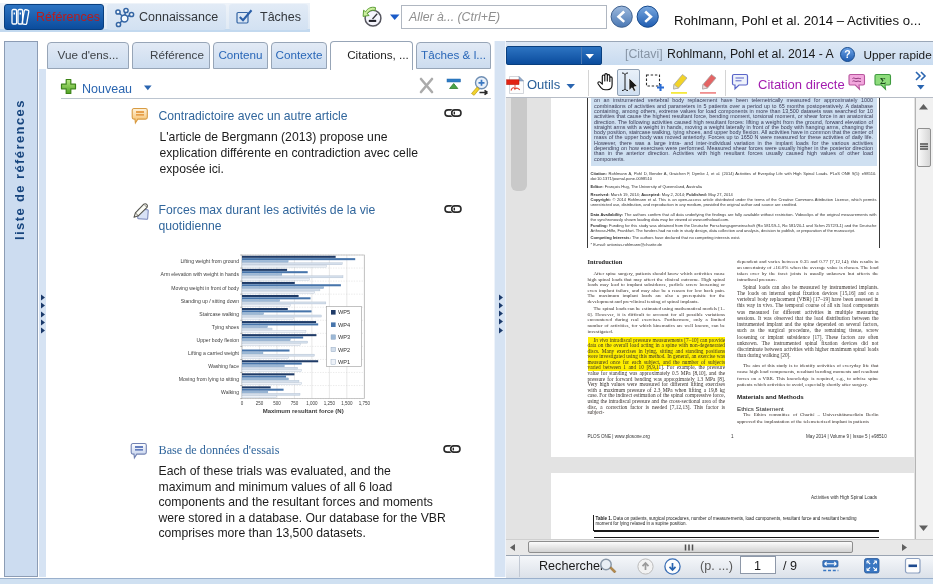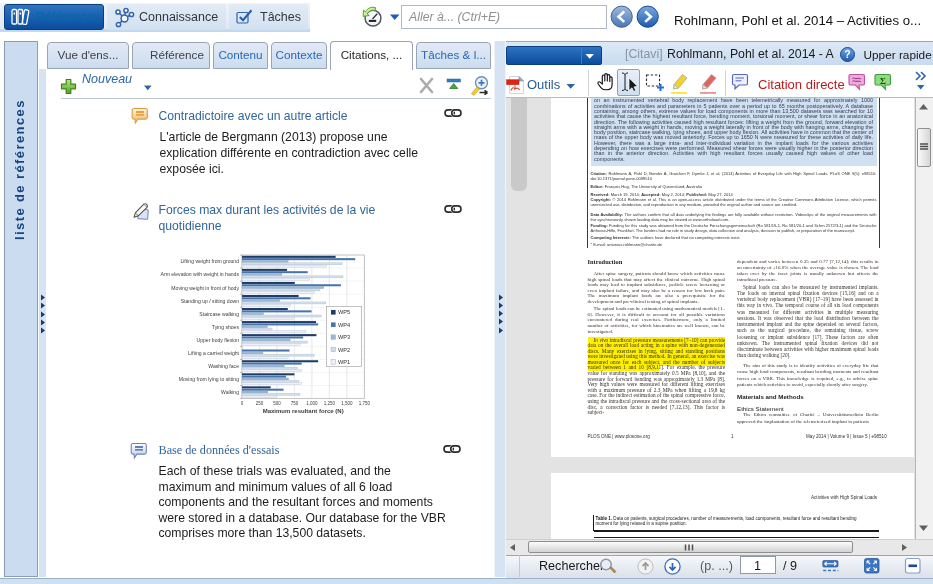--- a/index.html
+++ b/index.html
@@ -15,21 +15,21 @@
 <div class="a" style="left:4px;top:4px;width:100px;height:26px;background:linear-gradient(180deg,#2d74c2,#0b4c9d);border:1px solid #093f7f;border-radius:3px;"></div>
 <svg class="svgi" style="left:11px;top:8px;" width="20" height="18" viewBox="0 0 20 18">
     <g stroke="#fff" stroke-width="1.3" fill="none">
 <rect x="1" y="1.5" width="4.6" height="14.5" rx="1.3"></rect>
 <rect x="7" y="1.5" width="4.6" height="14.5" rx="1.3"></rect>
 <rect x="12.2" y="1.8" width="4.6" height="14.5" rx="1.3" transform="rotate(10 14.5 9)"></rect>
 <line x1="3.3" y1="4.5" x2="3.3" y2="6.5"></line>
       <line x1="9.3" y1="4.5" x2="9.3" y2="6.5"></line>
 </g>
   </svg>
-<div class="a" style="left:36px;top:10px;font-size:12.5px;color:#0369a1;white-space:nowrap;line-height:1.2;">Références</div>
+<div class="a" style="left:36px;top:10px;font-size:12.5px;color:#b91c1c;white-space:nowrap;line-height:1.2;">Références</div>
 <div class="a" style="left:107px;top:4px;width:119px;height:26px;background:linear-gradient(180deg,#e2ebf6,#d2e1f2);border-radius:3px;"></div>
 <svg class="svgi" style="left:113px;top:6px;" width="22" height="22" viewBox="0 0 22 22">
     <g stroke="#3465a4" stroke-width="1.5" fill="#f4f8fc">
 <line x1="11.5" y1="12" x2="6" y2="7"></line>
       <line x1="11.5" y1="12" x2="12.5" y2="5"></line>
 <line x1="11.5" y1="12" x2="17.5" y2="9"></line>
       <line x1="11.5" y1="12" x2="6.5" y2="17.5"></line>
 <circle cx="11.5" cy="12.5" r="3.4"></circle>
 <circle cx="5" cy="6" r="2.1"></circle>
       <circle cx="13" cy="4.5" r="2.1"></circle>
@@ -80,21 +80,21 @@
 <div class="a" style="left:674px;top:13px;font-size:13.2px;color:#141414;white-space:nowrap;line-height:1.2;">Rohlmann, Pohl et al. 2014 – Activities o...</div>
 <div class="a" style="left:47px;top:41.5px;width:82px;height:27px;background:linear-gradient(180deg,#e2eaf5,#ccdcef);border:1px solid #97a5b7;border-radius:4px 4px 0 0;"></div>
 <div class="a" style="left:47px;top:48px;width:82px;text-align:center;font-size:11.7px;color:#3f4348;white-space:nowrap;overflow:hidden;">Vue d'ens...</div>
 <div class="a" style="left:132px;top:41.5px;width:78px;height:27px;background:linear-gradient(180deg,#e2eaf5,#ccdcef);border:1px solid #97a5b7;border-radius:4px 4px 0 0;"></div>
 <div class="a" style="left:132px;top:48px;width:90px;text-align:center;font-size:11.7px;color:#3f4348;white-space:nowrap;overflow:hidden;">Référence</div>
 <div class="a" style="left:213px;top:41.5px;width:55px;height:27px;background:linear-gradient(180deg,#e2eaf5,#ccdcef);border:1px solid #97a5b7;border-radius:4px 4px 0 0;"></div>
 <div class="a" style="left:213px;top:48px;width:55px;text-align:center;font-size:11.7px;color:#2a67b8;white-space:nowrap;overflow:hidden;">Contenu</div>
 <div class="a" style="left:271px;top:41.5px;width:56px;height:27px;background:linear-gradient(180deg,#e2eaf5,#ccdcef);border:1px solid #97a5b7;border-radius:4px 4px 0 0;"></div>
 <div class="a" style="left:271px;top:48px;width:56px;text-align:center;font-size:11.7px;color:#2a67b8;white-space:nowrap;overflow:hidden;">Contexte</div>
 <div class="a" style="left:330px;top:40.5px;width:83px;height:29px;background:#fff;border:1px solid #97a5b7;border-bottom:none;height:29px;border-radius:4px 4px 0 0;"></div>
-<div class="a" style="left:330px;top:48px;width:83px;text-align:center;font-size:11.7px;color:#1f1f1f;white-space:nowrap;overflow:hidden;">Citations, ...</div>
+<div class="a" style="left:330px;top:48px;width:96px;text-align:center;font-size:11.7px;color:#1f1f1f;white-space:nowrap;overflow:hidden;">Citations, ...</div>
 <div class="a" style="left:416px;top:41.5px;width:75px;height:27px;background:linear-gradient(180deg,#e2eaf5,#ccdcef);border:1px solid #97a5b7;border-radius:4px 4px 0 0;"></div>
 <div class="a" style="left:416px;top:48px;width:75px;text-align:center;font-size:11.7px;color:#2a67b8;white-space:nowrap;overflow:hidden;">Tâches &amp; l...</div>
 <div class="a" style="left:4px;top:41px;width:34px;height:536px;background:#ccdcf0;border:1px solid #8c9cb4;"></div>
 <div class="a" style="left:12px;top:92px;width:18px;height:148px;writing-mode:vertical-rl;transform:rotate(180deg);font-size:13px;font-weight:bold;color:#17457e;letter-spacing:1.4px;overflow:hidden;">liste de références</div>
 <div class="a" style="left:38.7px;top:69px;width:7.3px;height:508px;background:#d6e3f3;"></div>
 <svg class="svgi" style="left:40px;top:294.0px;" width="6" height="7" viewBox="0 0 6 7">
     <path d="M1 0.5 L5 3.5 L1 6.5 Z" fill="#1b3a6b"></path>
   </svg>
 <svg class="svgi" style="left:40px;top:302.3px;" width="6" height="7" viewBox="0 0 6 7">
     <path d="M1 0.5 L5 3.5 L1 6.5 Z" fill="#1b3a6b"></path>
@@ -110,21 +110,21 @@
   </svg>
 <svg class="svgi" style="left:60px;top:78px;" width="17" height="17" viewBox="0 0 17 17">
     <defs>
       <linearGradient id="gp" x1="0" y1="0" x2="0" y2="1">
         <stop offset="0" stop-color="#b6e87e"></stop>
         <stop offset="1" stop-color="#4ea323"></stop>
       </linearGradient>
     </defs>
 <path d="M6.2 1.5 h4.6 v4.7 h4.7 v4.6 h-4.7 v4.7 h-4.6 v-4.7 H1.5 v-4.6 h4.7 Z" fill="url(#gp)" stroke="#3c8418" stroke-width="1.2" stroke-linejoin="round"></path>
   </svg>
-<div class="a" style="left:82px;top:72px;font-size:12.5px;color:#2a65b0;white-space:nowrap;line-height:1.2;font-style:italic;">Nouveau</div>
+<div class="a" style="left:82px;top:82px;font-size:12.5px;color:#2a65b0;white-space:nowrap;line-height:1.2;">Nouveau</div>
 <svg class="svgi" style="left:143px;top:84px;" width="10" height="8" viewBox="0 0 10 8">
     <path d="M1 1.5 L8.6 1.5 L4.8 6.2 Z" fill="#2a65b0"></path>
   </svg>
 <svg class="svgi" style="left:419px;top:77px;" width="15" height="17" viewBox="0 0 15 17">
     <path d="M2 2 L13 15 M13 2 L2 15" stroke="#ababab" stroke-width="2.6" stroke-linecap="round"></path>
   </svg>
 <svg class="svgi" style="left:446px;top:78px;" width="16" height="12" viewBox="0 0 16 12">
     <rect x="1" y="1" width="13.5" height="3" fill="#2e7cc4" stroke="#2368af" stroke-width="0.5"></rect>
 <path d="M7.7 5.5 L11.8 10.5 L3.6 10.5 Z" fill="#4aa348" stroke="#2f7d2d" stroke-width="0.8"></path>
   </svg>
@@ -377,21 +377,21 @@
 <svg class="svgi" style="left:697px;top:71px;" width="23" height="24" viewBox="0 0 23 24">
     <path d="M3 21 h16 v1.8 h-16 Z" fill="#f08f8f"></path>
 <path d="M6 13.5 L14.5 3.5 l4.5 3.5 L10.5 17 l-5 1 Z" fill="#e46464" stroke="#a6a6a6" stroke-width="0.8"></path>
 <path d="M6 13.5 l4.5 3.5 l-5 1 Z" fill="#f0d8d8" stroke="#a6a6a6" stroke-width="0.6"></path>
   </svg>
 <div class="a" style="left:725px;top:70px;width:1px;height:26px;background:#d4d4d4;"></div>
 <svg class="svgi" style="left:731px;top:73px;" width="19" height="18" viewBox="0 0 19 18">
     <path d="M2.5 1.5 h12.5 a1.5 1.5 0 0 1 1.5 1.5 v7.5 a1.5 1.5 0 0 1 -1.5 1.5 h-7 l-4 3.8 v-3.8 h-1 a1.5 1.5 0 0 1 -1.5 -1.5 v-7.5 a1.5 1.5 0 0 1 1.5 -1.5 Z" fill="#eef2fb" stroke="#5a65c8" stroke-width="1.2"></path>
 <path d="M4.5 5 h8.5 M4.5 7.8 h6" stroke="#5a65c8" stroke-width="1" fill="none"></path>
   </svg>
-<div class="a" style="left:758px;top:77px;font-size:13px;color:#b91c1c;white-space:nowrap;line-height:1.2;">Citation directe</div>
+<div class="a" style="left:758px;top:77px;font-size:13px;color:#a21caf;white-space:nowrap;line-height:1.2;">Citation directe</div>
 <svg class="svgi" style="left:848px;top:73px;" width="19" height="19" viewBox="0 0 19 19">
     <path d="M2.5 1.5 h12.5 a1.5 1.5 0 0 1 1.5 1.5 v7.5 a1.5 1.5 0 0 1 -1.5 1.5 h-4 l0.5 4.2 l-4.2 -4.2 h-4.8 a1.5 1.5 0 0 1 -1.5 -1.5 v-7.5 a1.5 1.5 0 0 1 1.5 -1.5 Z" fill="#f2a7dd" stroke="#b8559e" stroke-width="1.1"></path>
 <path d="M4.5 5.5 c1.5 -1.5 3 1 4.5 0 c1.5 -1 3 1 4 0 M4.5 8.3 c1.5 -1.5 3 1 4.5 0 c1.5 -1 3 1 4 0" stroke="#8d3678" stroke-width="1" fill="none"></path>
   </svg>
 <svg class="svgi" style="left:874px;top:73px;" width="19" height="19" viewBox="0 0 19 19">
     <path d="M2.5 1.5 h12.5 a1.5 1.5 0 0 1 1.5 1.5 v7.5 a1.5 1.5 0 0 1 -1.5 1.5 h-4 l0.5 4.2 l-4.2 -4.2 h-4.8 a1.5 1.5 0 0 1 -1.5 -1.5 v-7.5 a1.5 1.5 0 0 1 1.5 -1.5 Z" fill="#8edc7c" stroke="#3f9b3f" stroke-width="1.1"></path>
 <text x="9" y="10.5" font-size="9" font-weight="bold" fill="#1d4d1d" text-anchor="middle" font-family="Liberation Serif">Σ</text>
   </svg>
 <svg class="svgi" style="left:914px;top:70px;" width="14" height="22" viewBox="0 0 14 22">
     <path d="M2 2 L6 6 L2 10 M7 2 L11 6 L7 10" stroke="#2a65b0" stroke-width="1.6" fill="none"></path>

